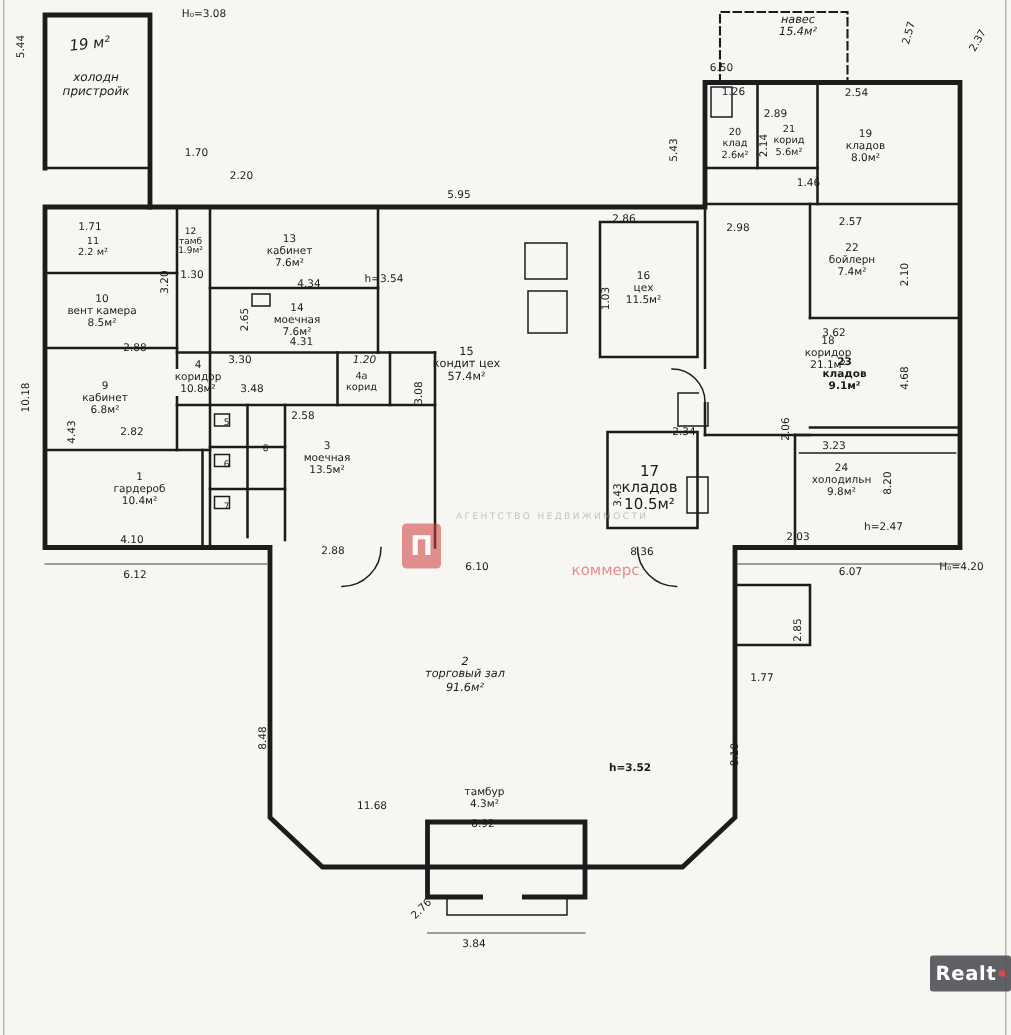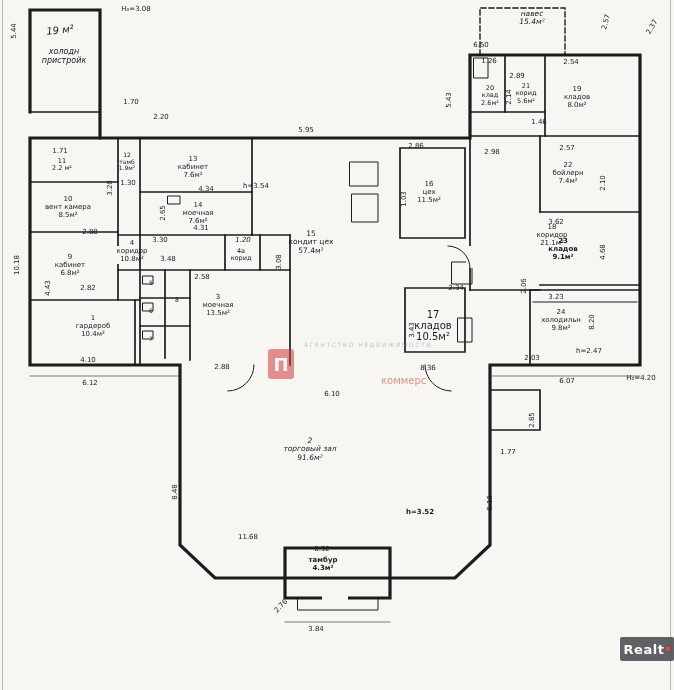--- a/index.html
+++ b/index.html
@@ -227,21 +227,21 @@
       <div class="lbl" style="left: 433px; top: 326px; font-size: 10px; transform: translate(-50%, -50%);">
         <div>17</div>
         <div>кладов</div>
         <div>10.5м²</div>
       </div>
       <div class="lbl" style="left: 310px; top: 450px; font-size: 7.5px; font-style: italic; transform: translate(-50%, -50%);">
         <div>2</div>
         <div>торговый зал</div>
         <div>91.6м²</div>
       </div>
-      <div class="lbl" style="left: 323px; top: 565px; font-size: 7px; transform: translate(-50%, -50%); font-weight: bold;">
+      <div class="lbl" style="left: 323px; top: 533px; font-size: 7px; transform: translate(-50%, -50%);">
         <div>тамбур</div>
         <div>4.3м²</div>
       </div>
       <div class="dim" style="left: 14px; top: 31px; transform: translate(-50%, -50%) rotate(-90deg);">5.44</div>
       <div class="dim" style="left: 136px; top: 9px; transform: translate(-50%, -50%);">Н₀=3.08</div>
       <div class="dim" style="left: 131px; top: 102px; transform: translate(-50%, -50%);">1.70</div>
       <div class="dim" style="left: 161px; top: 117px; transform: translate(-50%, -50%);">2.20</div>
       <div class="dim" style="left: 481px; top: 45px; transform: translate(-50%, -50%);">6.50</div>
       <div class="dim" style="left: 606px; top: 22px; transform: translate(-50%, -50%) rotate(-75deg);">2.57</div>
       <div class="dim" style="left: 652px; top: 27px; transform: translate(-50%, -50%) rotate(-60deg);">2.37</div>
@@ -269,21 +269,21 @@
       <div class="dim" style="left: 88px; top: 288px; transform: translate(-50%, -50%);">2.82</div>
       <div class="dim" style="left: 48px; top: 288px; transform: translate(-50%, -50%) rotate(-90deg);">4.43</div>
       <div class="dim" style="left: 17px; top: 265px; transform: translate(-50%, -50%) rotate(-90deg);">10.18</div>
       <div class="dim" style="left: 168px; top: 259px; transform: translate(-50%, -50%);">3.48</div>
       <div class="dim" style="left: 202px; top: 277px; transform: translate(-50%, -50%);">2.58</div>
       <div class="dim" style="left: 279px; top: 262px; transform: translate(-50%, -50%) rotate(-90deg);">3.08</div>
       <div class="dim" style="left: 243px; top: 240px; transform: translate(-50%, -50%); font-style: italic;">1.20</div>
       <div class="dim" style="left: 88px; top: 360px; transform: translate(-50%, -50%);">4.10</div>
       <div class="dim" style="left: 90px; top: 383px; transform: translate(-50%, -50%);">6.12</div>
       <div class="dim" style="left: 222px; top: 367px; transform: translate(-50%, -50%);">2.88</div>
-      <div class="dim" style="left: 332px; top: 378px; transform: translate(-50%, -50%); margin-top: 16px;">6.10</div>
+      <div class="dim" style="left: 318px; top: 378px; transform: translate(-50%, -50%);">6.10</div>
       <div class="dim" style="left: 428px; top: 368px; transform: translate(-50%, -50%);">8.36</div>
       <div class="dim" style="left: 567px; top: 381px; transform: translate(-50%, -50%);">6.07</div>
       <div class="dim" style="left: 641px; top: 378px; transform: translate(-50%, -50%);">Н₀=4.20</div>
       <div class="dim" style="left: 456px; top: 288px; transform: translate(-50%, -50%);">2.34</div>
       <div class="dim" style="left: 412px; top: 330px; transform: translate(-50%, -50%) rotate(-90deg);">3.43</div>
       <div class="dim" style="left: 524px; top: 286px; transform: translate(-50%, -50%) rotate(-90deg);">2.06</div>
       <div class="dim" style="left: 556px; top: 222px; transform: translate(-50%, -50%);">3.62</div>
       <div class="dim" style="left: 603px; top: 252px; transform: translate(-50%, -50%) rotate(-90deg);">4.68</div>
       <div class="dim" style="left: 556px; top: 297px; transform: translate(-50%, -50%);">3.23</div>
       <div class="dim" style="left: 592px; top: 322px; transform: translate(-50%, -50%) rotate(-90deg);">8.20</div>

